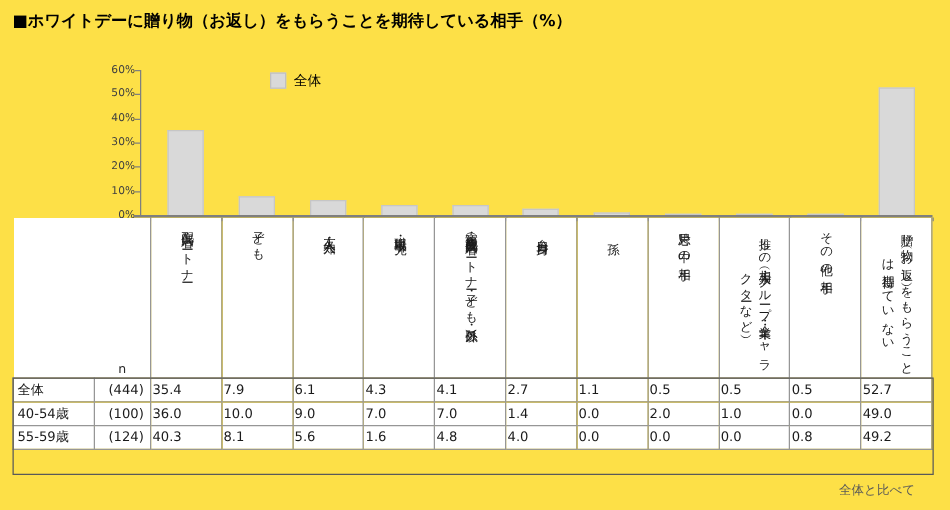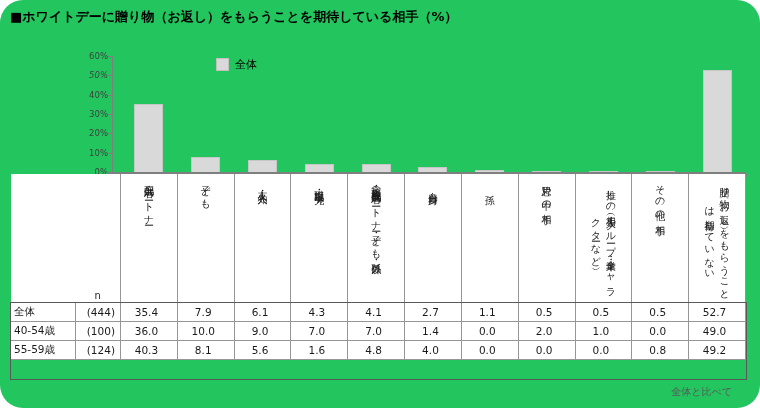--- a/index.html
+++ b/index.html
@@ -1,17 +1,17 @@
 <!DOCTYPE html>
 <html><head>
 <meta charset="utf-8">
 <style>
   html,body{margin:0;padding:0;background:#fff;}
-  .page{position:relative;width:760px;height:408px;background:#22c55e;overflow:hidden;
-        font-family:"DejaVu Sans","Liberation Sans",sans-serif;border-radius:23px;}
+  .page{position:relative;width:760px;height:408px;background:#fde047;overflow:hidden;
+        font-family:"DejaVu Sans","Liberation Sans",sans-serif;}
   .title{position:absolute;left:10px;top:8px;font-size:13px;font-weight:bold;color:#000;}
   
   .ylab{position:absolute;width:32px;text-align:right;font-size:8.5px;color:#404040;height:10px;line-height:10px;}
   .ytick{position:absolute;width:4px;height:1px;background:#7f7f7f;}
   .xtick{position:absolute;width:1px;height:3px;background:#7f7f7f;}
   .yaxis-line{position:absolute;left:112px;top:56px;width:1px;height:117px;background:#7f7f7f;}
   .xaxis-line{position:absolute;left:107px;top:172px;width:639px;height:2px;background:#7f7f7f;}
   .bar{position:absolute;background:#d9d9d9;border:1px solid #c6c6c6;border-bottom:none;box-sizing:border-box;}
   .legend{position:absolute;left:216px;top:57px;display:flex;align-items:center;gap:6px;font-size:11px;color:#000;}
   .legend-swatch{display:inline-block;width:11px;height:11px;background:#d9d9d9;border:1px solid #c0c0c0;}
@@ -23,21 +23,21 @@
   .hrow td.nhead{vertical-align:bottom;text-align:center;font-size:10px;color:#262626;padding-bottom:1px;}
   .hrow{height:128px;}
   th.vhead{border:1px solid #969696;border-top:none;vertical-align:top;text-align:center;
            font-weight:normal;padding-top:4px;background:#fff;}
   .vtext{writing-mode:vertical-rl;text-orientation:mixed;display:inline-block;max-height:118px;
          line-height:1.5;font-size:10px;letter-spacing:1px;color:#1a1a1a;}
   tr.brow{height:19px;}
   tr.brow td{border:1px solid #969696;background:#fff;}
   td.rlabel{text-align:left;padding-left:3px;}
   td.ncell{background:#f2f2f2;text-align:right;padding-right:5px;}
-  td.vcell{text-align:center;padding-right:6px;}
+  td.vcell{text-align:left;padding-right:6px;}
   .body-outline{position:absolute;left:10px;top:302px;width:735px;height:76px;
                 border:1px solid #595959;pointer-events:none;}
   
   .footnote{position:absolute;right:14px;top:385px;display:flex;align-items:center;font-size:10px;color:#595959;}
   .footnote .prefix{margin-right:14px;}
   .fitem{display:flex;align-items:center;margin-left:12px;}
   .fswatch{display:inline-block;width:9px;height:9px;margin-right:3px;}
 </style>
 </head>
 <body>
@@ -51,21 +51,21 @@
         <div class="ylab" style="left: 76px; top: 167px;">0%</div>
         <div class="ytick" style="left: 108px; top: 172px;"></div>
         <div class="ylab" style="left: 76px; top: 147.667px;">10%</div>
         <div class="ytick" style="left: 108px; top: 152.667px;"></div>
         <div class="ylab" style="left: 76px; top: 128.333px;">20%</div>
         <div class="ytick" style="left: 108px; top: 133.333px;"></div>
         <div class="ylab" style="left: 76px; top: 109px;">30%</div>
         <div class="ytick" style="left: 108px; top: 114px;"></div>
         <div class="ylab" style="left: 76px; top: 89.6667px;">40%</div>
         <div class="ytick" style="left: 108px; top: 94.6667px;"></div>
-        <div class="ylab" style="left: 76px; top: 70.3333px; font-style: italic;">50%</div>
+        <div class="ylab" style="left: 76px; top: 70.3333px;">50%</div>
         <div class="ytick" style="left: 108px; top: 75.3333px;"></div>
         <div class="ylab" style="left: 76px; top: 51px;">60%</div>
         <div class="ytick" style="left: 108px; top: 56px;"></div>
       </div>
     <div id="bars">
         <div class="bar" style="left: 133.95px; top: 104px; width: 29px; height: 68px; background: rgb(217, 217, 217);"></div>
         <div class="bar" style="left: 190.85px; top: 157px; width: 29px; height: 15px; background: rgb(217, 217, 217);"></div>
         <div class="bar" style="left: 247.75px; top: 160px; width: 29px; height: 12px; background: rgb(217, 217, 217);"></div>
         <div class="bar" style="left: 304.65px; top: 164px; width: 29px; height: 8px; background: rgb(217, 217, 217);"></div>
         <div class="bar" style="left: 361.55px; top: 164px; width: 29px; height: 8px; background: rgb(217, 217, 217);"></div>

